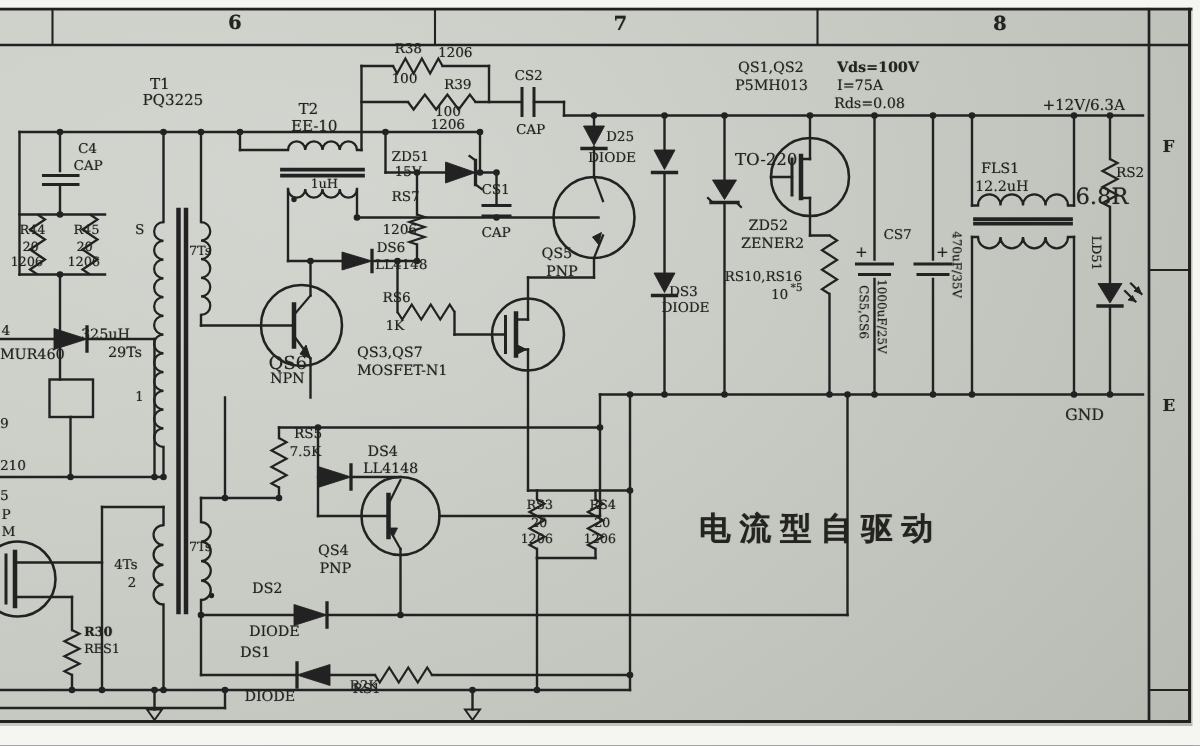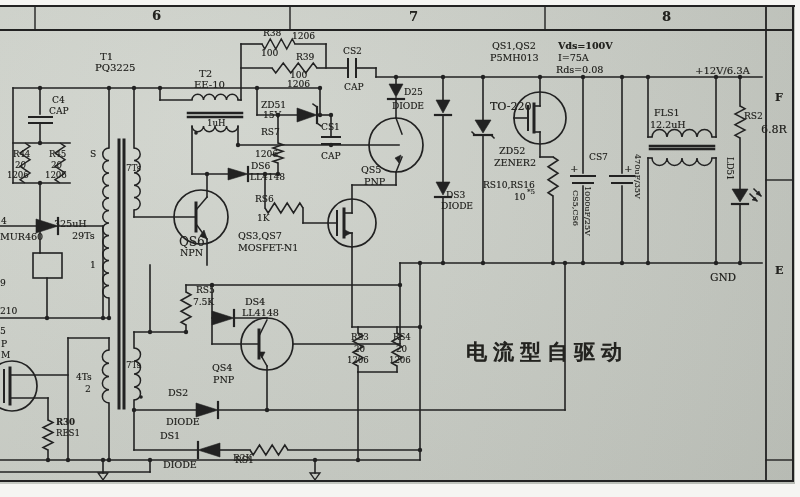--- a/index.html
+++ b/index.html
@@ -389,21 +389,21 @@
         <span class="" style="left: 589px; top: 153px; font-size: 9px;">CS7</span>
         <span class="" style="left: 570px; top: 164px; font-size: 10px;">+</span>
         <span class="" style="left: 624px; top: 164px; font-size: 10px;">+</span>
         <span class="rot " style="left: 579px; top: 190px; font-size: 8px;">CS5,CS6</span>
         <span class="rot " style="left: 591px; top: 186px; font-size: 8px;">1000uF/25V</span>
         <span class="rot " style="left: 641px; top: 154px; font-size: 8px;">470uF/35V</span>
         <span class="" style="left: 654px; top: 108px; font-size: 9.5px;">FLS1</span>
         <span class="" style="left: 650px; top: 120px; font-size: 9.5px;">12.2uH</span>
         <span class="" style="left: 695px; top: 66px; font-size: 10px;">+12V/6.3A</span>
         <span class="" style="left: 744px; top: 112px; font-size: 9px;">RS2</span>
-        <span class="" style="left: 717px; top: 124px; font-size: 11px; padding-left: 44px;">6.8R</span>
+        <span class="" style="left: 717px; top: 124px; font-size: 15px;">6.8R</span>
         <span class="rot " style="left: 734px; top: 157px; font-size: 8.5px;">LD51</span>
         <span class="" style="left: 710px; top: 272px; font-size: 10.5px;">GND</span>
         <span class="" style="left: 196px; top: 286px; font-size: 9px;">RS5</span>
         <span class="" style="left: 193px; top: 298px; font-size: 9px;">7.5K</span>
         <span class="" style="left: 245px; top: 297px; font-size: 9.5px;">DS4</span>
         <span class="" style="left: 242px; top: 308px; font-size: 9.5px;">LL4148</span>
         <span class="" style="left: 212px; top: 363px; font-size: 9.5px;">QS4</span>
         <span class="" style="left: 213px; top: 375px; font-size: 9.5px;">PNP</span>
         <span class="" style="left: 351px; top: 333px; font-size: 8.5px;">RS3</span>
         <span class="" style="left: 354px; top: 345px; font-size: 8.5px;">20</span>

